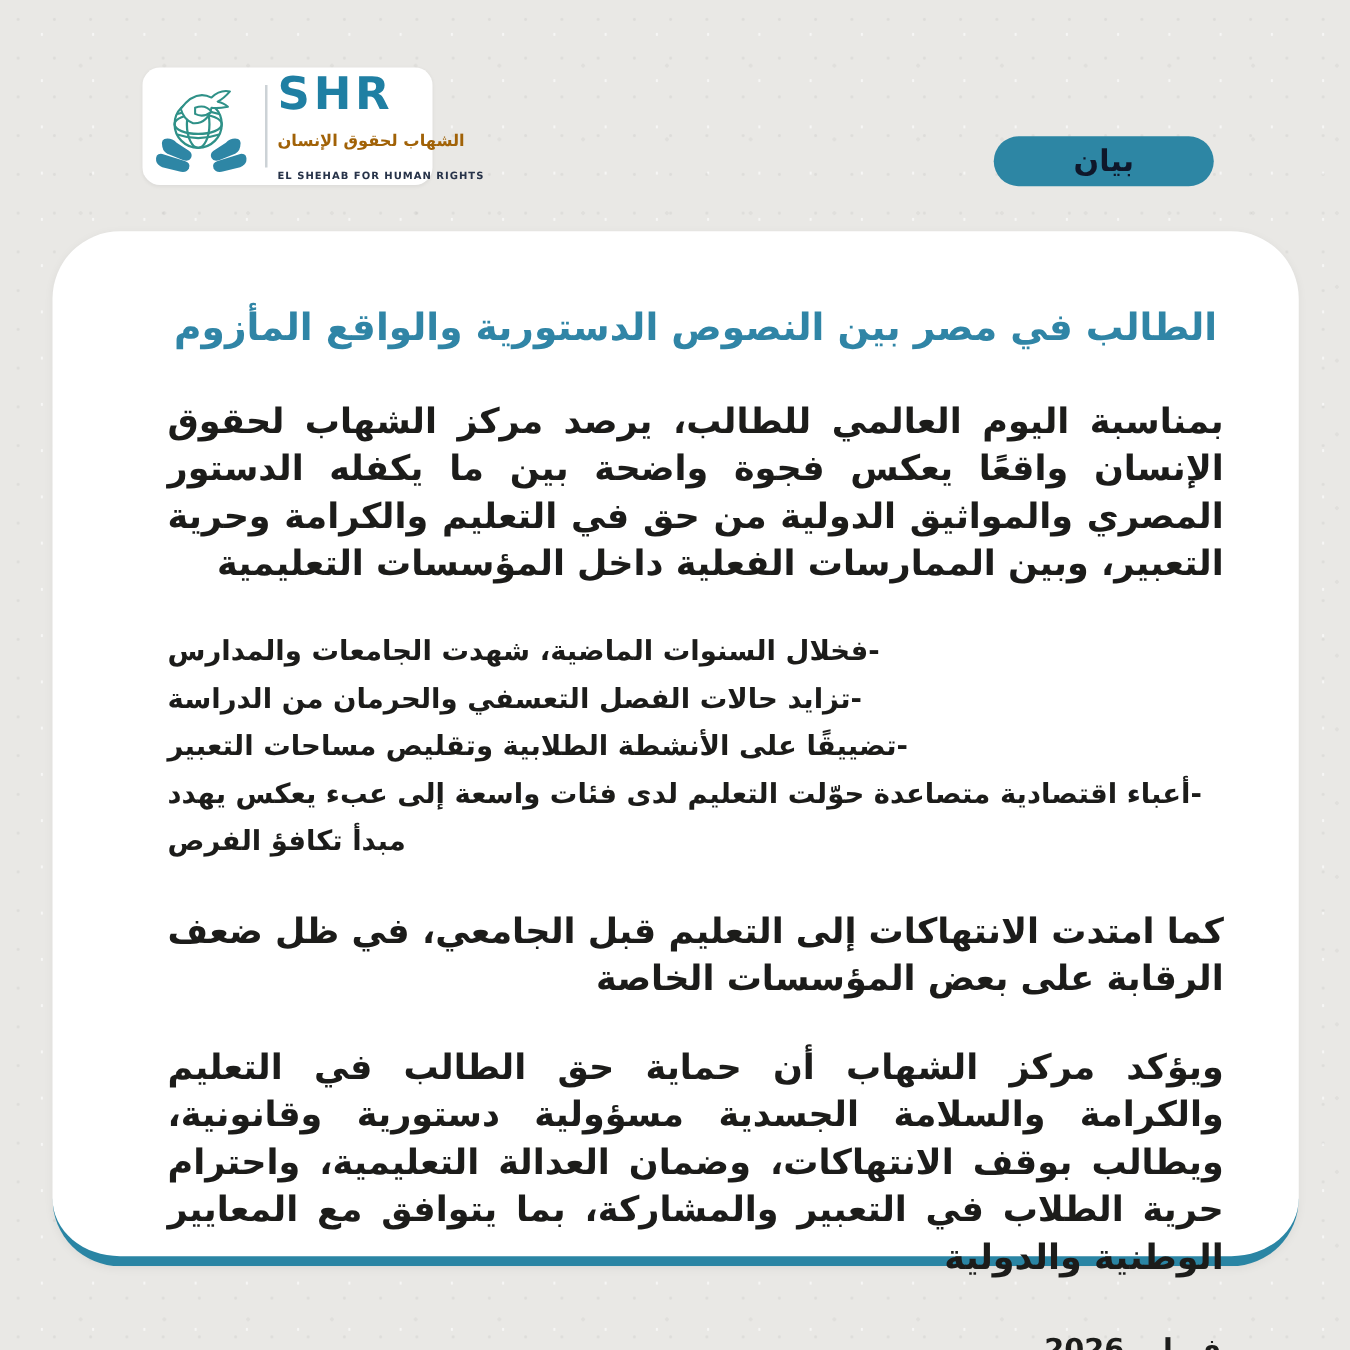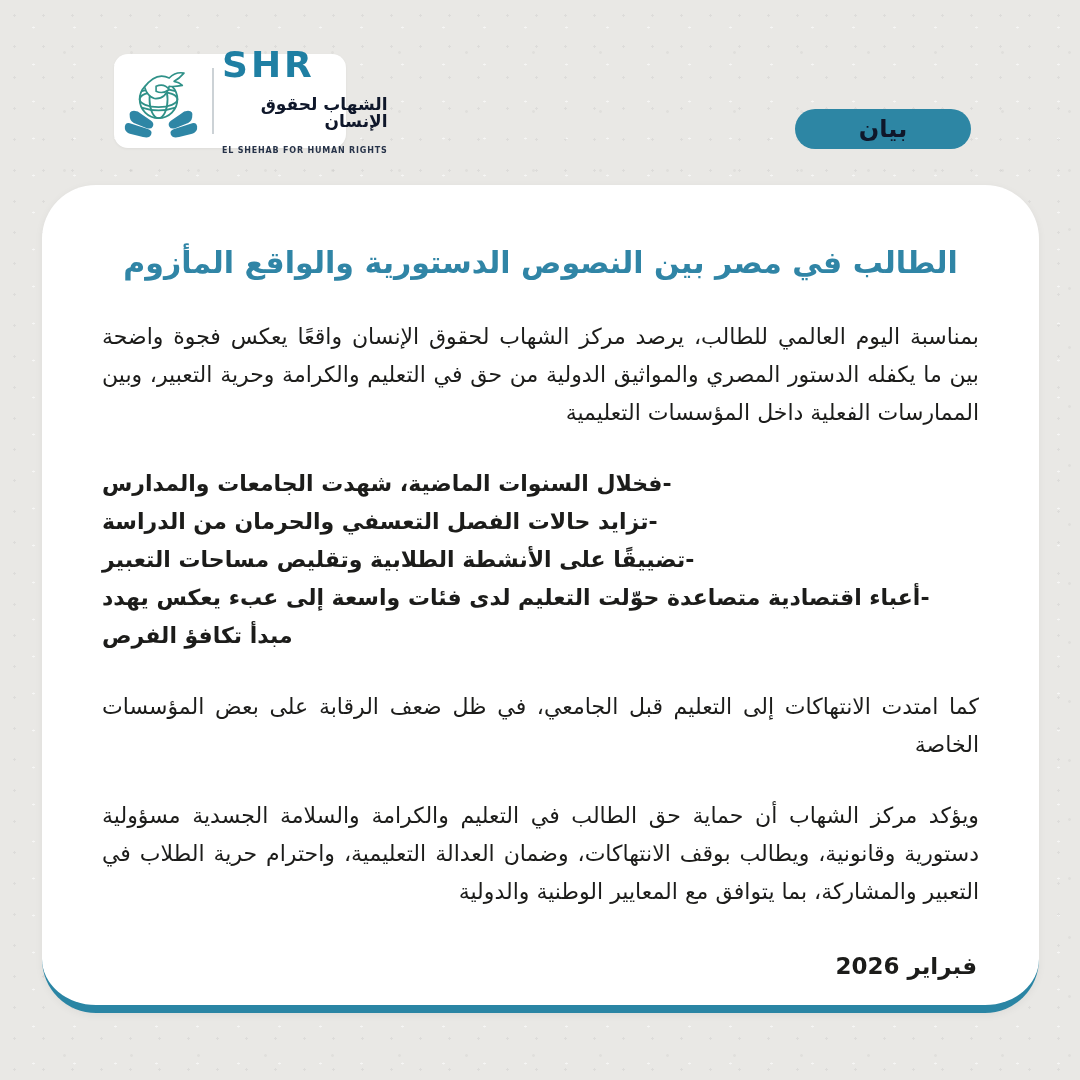--- a/index.html
+++ b/index.html
@@ -25,53 +25,53 @@
     width: 232px; height: 94px;
     background: #ffffff; border-radius: 14px;
     display: flex; align-items: center; gap: 8px;
     padding: 6px 10px 6px 4px;
     box-shadow: 0 1px 3px rgba(0,0,0,0.05);
   }
   .emblem { width: 86px; height: 82px; flex: 0 0 auto; }
   .logo-divider { width: 2px; height: 66px; background: #ccd2d6; flex: 0 0 auto; }
   .logo-text { display: flex; flex-direction: column; align-items: flex-start; line-height: 1; gap: 13px; }
   .logo-acronym { color: #1f7fa3; font-size: 36px; font-weight: 700; letter-spacing: 3px; }
-  .logo-arabic { color: #0f172a; font-size: 17px; font-weight: 700; margin-top: 0; direction: rtl; }
+  .logo-arabic { color: #a16207; font-size: 13px; font-weight: 700; margin-top: 0; direction: rtl; }
   .logo-english { color: #273349; font-size: 8px; font-weight: 700; letter-spacing: 0.8px; margin-top: 4px; white-space: nowrap; }
 
   .badge {
     position: absolute; left: 795px; top: 109px;
     width: 176px; height: 40px;
     background: #2d86a4; border-radius: 20px;
     color: #0f172a; font-size: 24px; font-weight: 700;
     display: flex; align-items: center; justify-content: center;
     direction: rtl;
   }
 
   
   .card {
     position: absolute; left: 42px; top: 185px;
     width: 997px; height: 828px;
     background: #ffffff;
     border-radius: 54px;
     border-bottom: 8px solid #2a85a4;
     box-shadow: 0 2px 8px rgba(0,0,0,0.05);
-    padding: 58px 60px 0 60px;
+    padding: 58px 60px 0 92px;
     direction: rtl;
     color: #1c1c1a;
   }
   .card h1 {
     color: #3085a6;
     font-size: 30px; font-weight: 700;
     text-align: center;
     line-height: 1.35;
     margin-bottom: 34px;
   }
   .body-text {
-    font-size: 22px; font-weight: 400;
+    font-size: 28px; font-weight: 700;
     line-height: 38px;
     text-align: justify;
     text-align-last: right;
     margin-bottom: 33px;
   }
   .bullets { margin-bottom: 33px; }
   .bullet-line {
     font-size: 22px; font-weight: 700;
     line-height: 38px;
     text-align: left;

